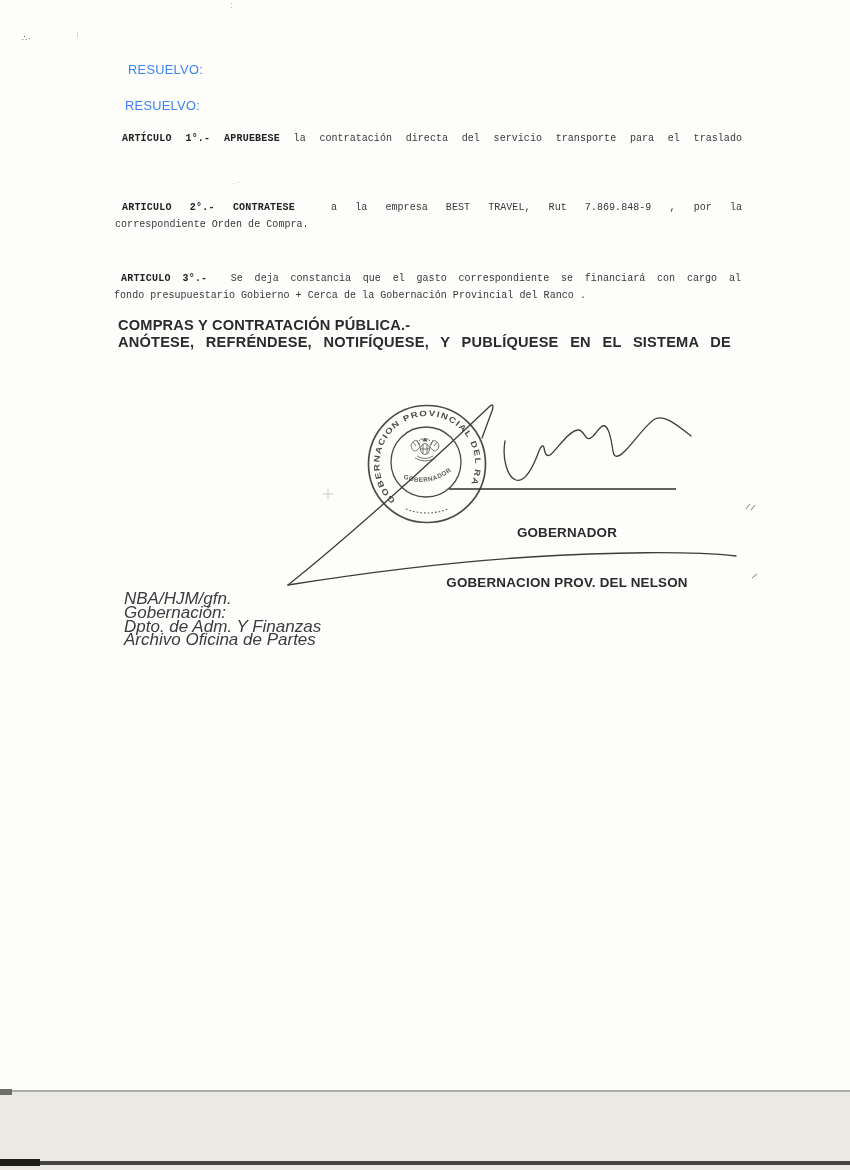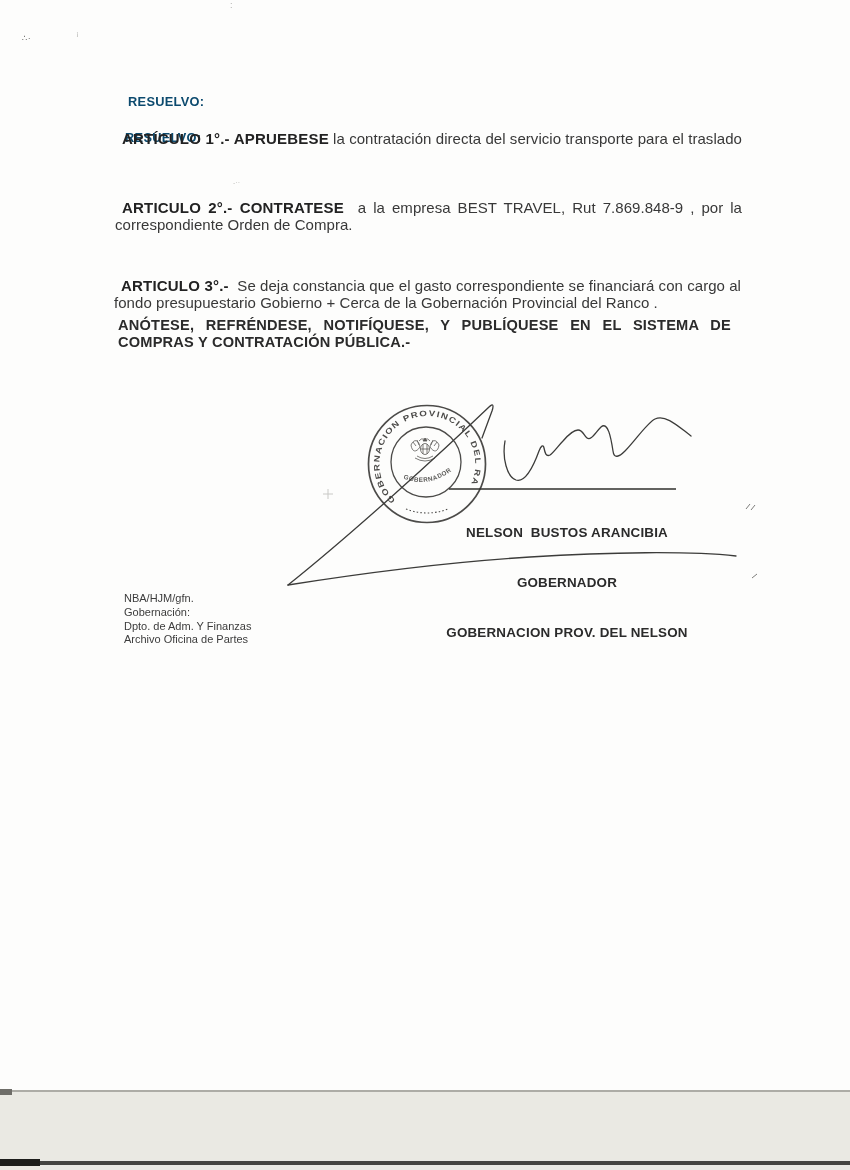--- a/index.html
+++ b/index.html
@@ -3,29 +3,29 @@
 <meta charset="utf-8">
 <style>
   html,body{margin:0;padding:0;background:#ffffff;}
   .page{
     position:relative;width:850px;height:1170px;overflow:hidden;
     background:#fdfdfc;
     font-family:"Liberation Sans","DejaVu Sans",sans-serif;
     color:#343434;
   }
   .abs{position:absolute;}
-  .heading{font-weight:bold;font-size:12.8px;color:#0c4a6e;letter-spacing:.3px;margin-top:32px;}
-  .para{width:627px;font-size:15px;line-height:17.2px;color:#383838;letter-spacing:.05px;}
+  .heading{font-weight:normal;font-size:12.8px;color:#3b82f6;letter-spacing:.3px;}
+  .para{width:627px;font-size:10px;line-height:17.2px;color:#383838;letter-spacing:.05px;font-family:Liberation Mono, monospace;}
   .tline{text-align:justify;text-align-last:justify;white-space:pre-wrap;}
   .tlast{text-align-last:left;}
   .para b{color:#222;letter-spacing:.2px;}
   .pindent .tline:first-child{text-indent:7px;}
   .order{width:613px;font-weight:bold;font-size:14.6px;line-height:17.3px;color:#2b2b2b;letter-spacing:.2px;}
   .sigblock{width:262px;text-align:center;font-weight:bold;font-size:13.4px;line-height:16.8px;color:#2b2b2b;white-space:pre-wrap;letter-spacing:.2px;}
-  .footer{font-size:11px;line-height:13.8px;color:#3c3c3c;white-space:pre-wrap;}
+  .footer{font-size:17px;line-height:13.8px;color:#3c3c3c;white-space:pre-wrap;font-style:italic;}
   .speck{position:absolute;color:#9a9a98;pointer-events:none;}
   .band{position:absolute;left:0;top:1090px;width:850px;height:80px;background:#eae9e3;border-top:2px solid #adaca6;}
   .band-darkline{position:absolute;left:0;top:1161px;width:850px;height:3.5px;background:#454440;}
   .band-leftcap{position:absolute;left:0;top:1159px;width:40px;height:7px;background:#1d1d1b;}
   .band-nub{position:absolute;left:0;top:1089px;width:12px;height:6px;background:#6e6d68;}
   svg{display:block;}
   .overlay{position:absolute;left:0;top:0;pointer-events:none;}
 </style>
 </head>
 <body>
@@ -40,28 +40,28 @@
   <div class="abs heading" style="left:128px;top:62px;">RESUELVO:</div>
   <div class="abs heading" style="left:125px;top:98px;">RESUELVO:</div>
 
   <div class="abs para pindent" style="left:115px;top:130px;">
       <div class="tline"><b>ARTÍCULO 1°.- APRUEBESE</b> la contratación directa del servicio transporte para el traslado</div>
     </div>
   <div class="abs para pindent" style="left:115px;top:199px;">
       <div class="tline"><b>ARTICULO 2°.- CONTRATESE</b>  a la empresa BEST TRAVEL, Rut 7.869.848-9 , por la</div>
       <div class="tline tlast">correspondiente Orden de Compra.</div>
     </div>
-  <div class="abs para pindent" style="left:114px;top:277px;">
+  <div class="abs para pindent" style="left:114px;top:270px;">
       <div class="tline"><b>ARTICULO 3°.-</b>  Se deja constancia que el gasto correspondiente se financiará con cargo al</div>
       <div class="tline tlast">fondo presupuestario Gobierno + Cerca de la Gobernación Provincial del Ranco .</div>
     </div>
 
   <div class="abs order" style="left:118px;top:317px;">
+      <div class="tline tlast">COMPRAS Y CONTRATACIÓN PÚBLICA.-</div>
       <div class="tline">ANÓTESE, REFRÉNDESE, NOTIFÍQUESE, Y PUBLÍQUESE EN EL SISTEMA DE</div>
-      <div class="tline tlast">COMPRAS Y CONTRATACIÓN PÚBLICA.-</div>
     </div>
 
   <div class="abs" style="left:365px;top:400px;">
     <svg width="124" height="124" viewBox="-62 -62 124 124">
       <g stroke="#4c4b49" fill="none">
         <circle cx="0" cy="2" r="58.5" stroke-width="1.7"></circle>
         <circle cx="-1" cy="0" r="35" stroke-width="1.3"></circle>
         <path d="M -21,47 Q 0,55 21,47" stroke-width="1.1" stroke-dasharray="1.5,2.2"></path>
       </g>
       <defs>
@@ -86,21 +86,20 @@
         <path d="M -14,-5 C -11,-12 -6,-10 -5,-3 C -9,3 -13,2 -14,-5 Z"></path>
         <path d="M 14,-5 C 11,-12 6,-10 5,-3 C 9,3 13,2 14,-5 Z"></path>
         <path d="M -12,-8 l 3,4 m 1,-6 l 2,5 M 12,-8 l -3,4 m -1,-6 l -2,5"></path>
         <path d="M -8,6 Q 0,11 8,6 M -10,8 Q 0,14 10,8"></path>
         <path d="M -6,-9 q 2,-3 5,-2 m 1,0 q 3,-1 5,2"></path>
       </g>
     </svg>
   </div>
 
   <div class="abs sigblock" style="left:436px;top:491px;">
-    <div>NELSON  BUSTOS ARANCIBIA</div>
     <div>GOBERNADOR</div>
     <div>GOBERNACION PROV. DEL NELSON</div>
   </div>
 
   <div class="abs footer" style="left:124px;top:592px;"><div class="tline">NBA/HJM/gfn.</div><div class="tline">Gobernación:</div><div class="tline">Dpto. de Adm. Y Finanzas</div><div class="tline tlast">Archivo Oficina de Partes</div></div>
 
   <svg class="overlay" width="850" height="1170" viewBox="0 0 850 1170">
     <g stroke="#3c3c3a" stroke-width="1.3" fill="none" stroke-linecap="round">
       <path d="M 288,585 C 352,534 442,452 489,407 C 493,403 494,405 492,411 L 482,438"></path>
       <path d="M 505,441 C 502,458 507,477 516,480 C 526,483 535,462 539,451

